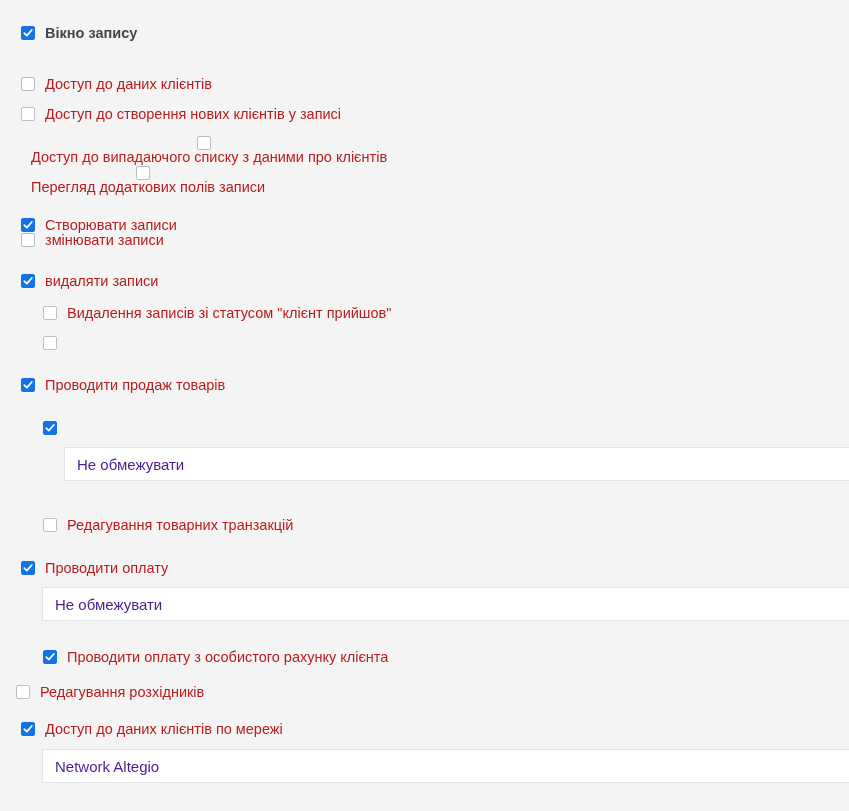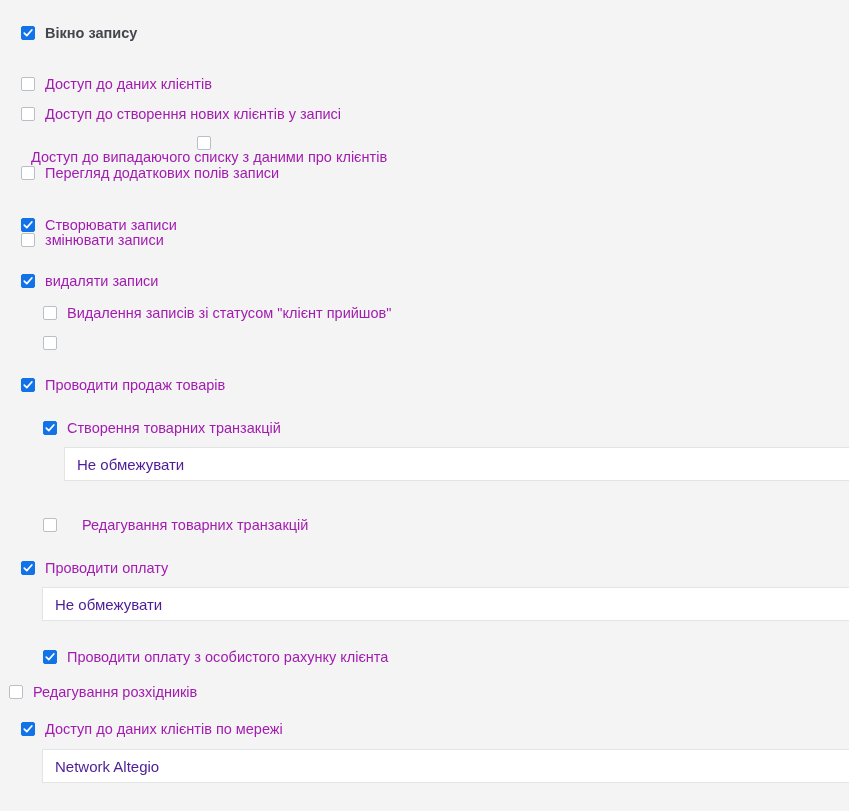--- a/index.html
+++ b/index.html
@@ -52,21 +52,21 @@
     left: 1px;
     top: 1px;
     width: 10px;
     height: 10px;
     display: block;
   }
 
   .lbl {
     margin-left: 10px;
     font-size: 14.5px;
-    color: #a21caf;
+    color: #b91c1c;
     line-height: 1;
   }
 
   
   .row.header .lbl {
     color: #43474d;
     font-weight: bold;
     font-size: 14.5px;
   }
 
@@ -111,21 +111,21 @@
         <span class="lbl">Доступ до даних клієнтів</span>
       </div>
       <div class="row" style="left: 21px; top: 107px;">
         <span class="cb"></span>
         <span class="lbl">Доступ до створення нових клієнтів у записі</span>
       </div>
       <div class="row" style="left: 21px; top: 136px; flex-direction: column;">
         <span class="cb"></span>
         <span class="lbl">Доступ до випадаючого списку з даними про клієнтів</span>
       </div>
-      <div class="row" style="left: 21px; top: 166px;">
+      <div class="row" style="left: 21px; top: 166px; flex-direction: column;">
         <span class="cb"></span>
         <span class="lbl">Перегляд додаткових полів записи</span>
       </div>
       <div class="row" style="left: 21px; top: 196px; margin-top: 22px;">
         <span class="cb checked">
           <svg viewBox="0 0 10 10" aria-hidden="true">
             <path d="M1.3 5.1 L3.8 7.6 L8.8 2.0" fill="none" stroke="#ffffff" stroke-width="1.7" stroke-linecap="round" stroke-linejoin="round"></path>
           </svg>
         </span>
         <span class="lbl">Створювати записи</span>
@@ -156,43 +156,42 @@
           </svg>
         </span>
         <span class="lbl">Проводити продаж товарів</span>
       </div>
       <div class="row" style="left: 43px; top: 421px;">
         <span class="cb checked">
           <svg viewBox="0 0 10 10" aria-hidden="true">
             <path d="M1.3 5.1 L3.8 7.6 L8.8 2.0" fill="none" stroke="#ffffff" stroke-width="1.7" stroke-linecap="round" stroke-linejoin="round"></path>
           </svg>
         </span>
-        <span class="lbl">Створення товарних транзакцій</span>
-      </div>
-      <div class="row" style="left: 43px; top: 518px; gap: 15px;">
+      </div>
+      <div class="row" style="left: 43px; top: 518px;">
         <span class="cb"></span>
         <span class="lbl">Редагування товарних транзакцій</span>
       </div>
       <div class="row" style="left: 21px; top: 561px;">
         <span class="cb checked">
           <svg viewBox="0 0 10 10" aria-hidden="true">
             <path d="M1.3 5.1 L3.8 7.6 L8.8 2.0" fill="none" stroke="#ffffff" stroke-width="1.7" stroke-linecap="round" stroke-linejoin="round"></path>
           </svg>
         </span>
         <span class="lbl">Проводити оплату</span>
       </div>
       <div class="row" style="left: 43px; top: 650px;">
         <span class="cb checked">
           <svg viewBox="0 0 10 10" aria-hidden="true">
             <path d="M1.3 5.1 L3.8 7.6 L8.8 2.0" fill="none" stroke="#ffffff" stroke-width="1.7" stroke-linecap="round" stroke-linejoin="round"></path>
           </svg>
         </span>
         <span class="lbl">Проводити оплату з особистого рахунку клієнта</span>
       </div>
-      <div class="row" style="left: 9px; top: 685px;">
+      <div class="row" style="left: 16px; top: 685px;">
         <span class="cb"></span>
         <span class="lbl">Редагування розхідників</span>
       </div>
       <div class="row" style="left: 21px; top: 722px; justify-content: flex-end;">
         <span class="cb checked">
           <svg viewBox="0 0 10 10" aria-hidden="true">
             <path d="M1.3 5.1 L3.8 7.6 L8.8 2.0" fill="none" stroke="#ffffff" stroke-width="1.7" stroke-linecap="round" stroke-linejoin="round"></path>
           </svg>
         </span>
         <span class="lbl">Доступ до даних клієнтів по мережі</span>

